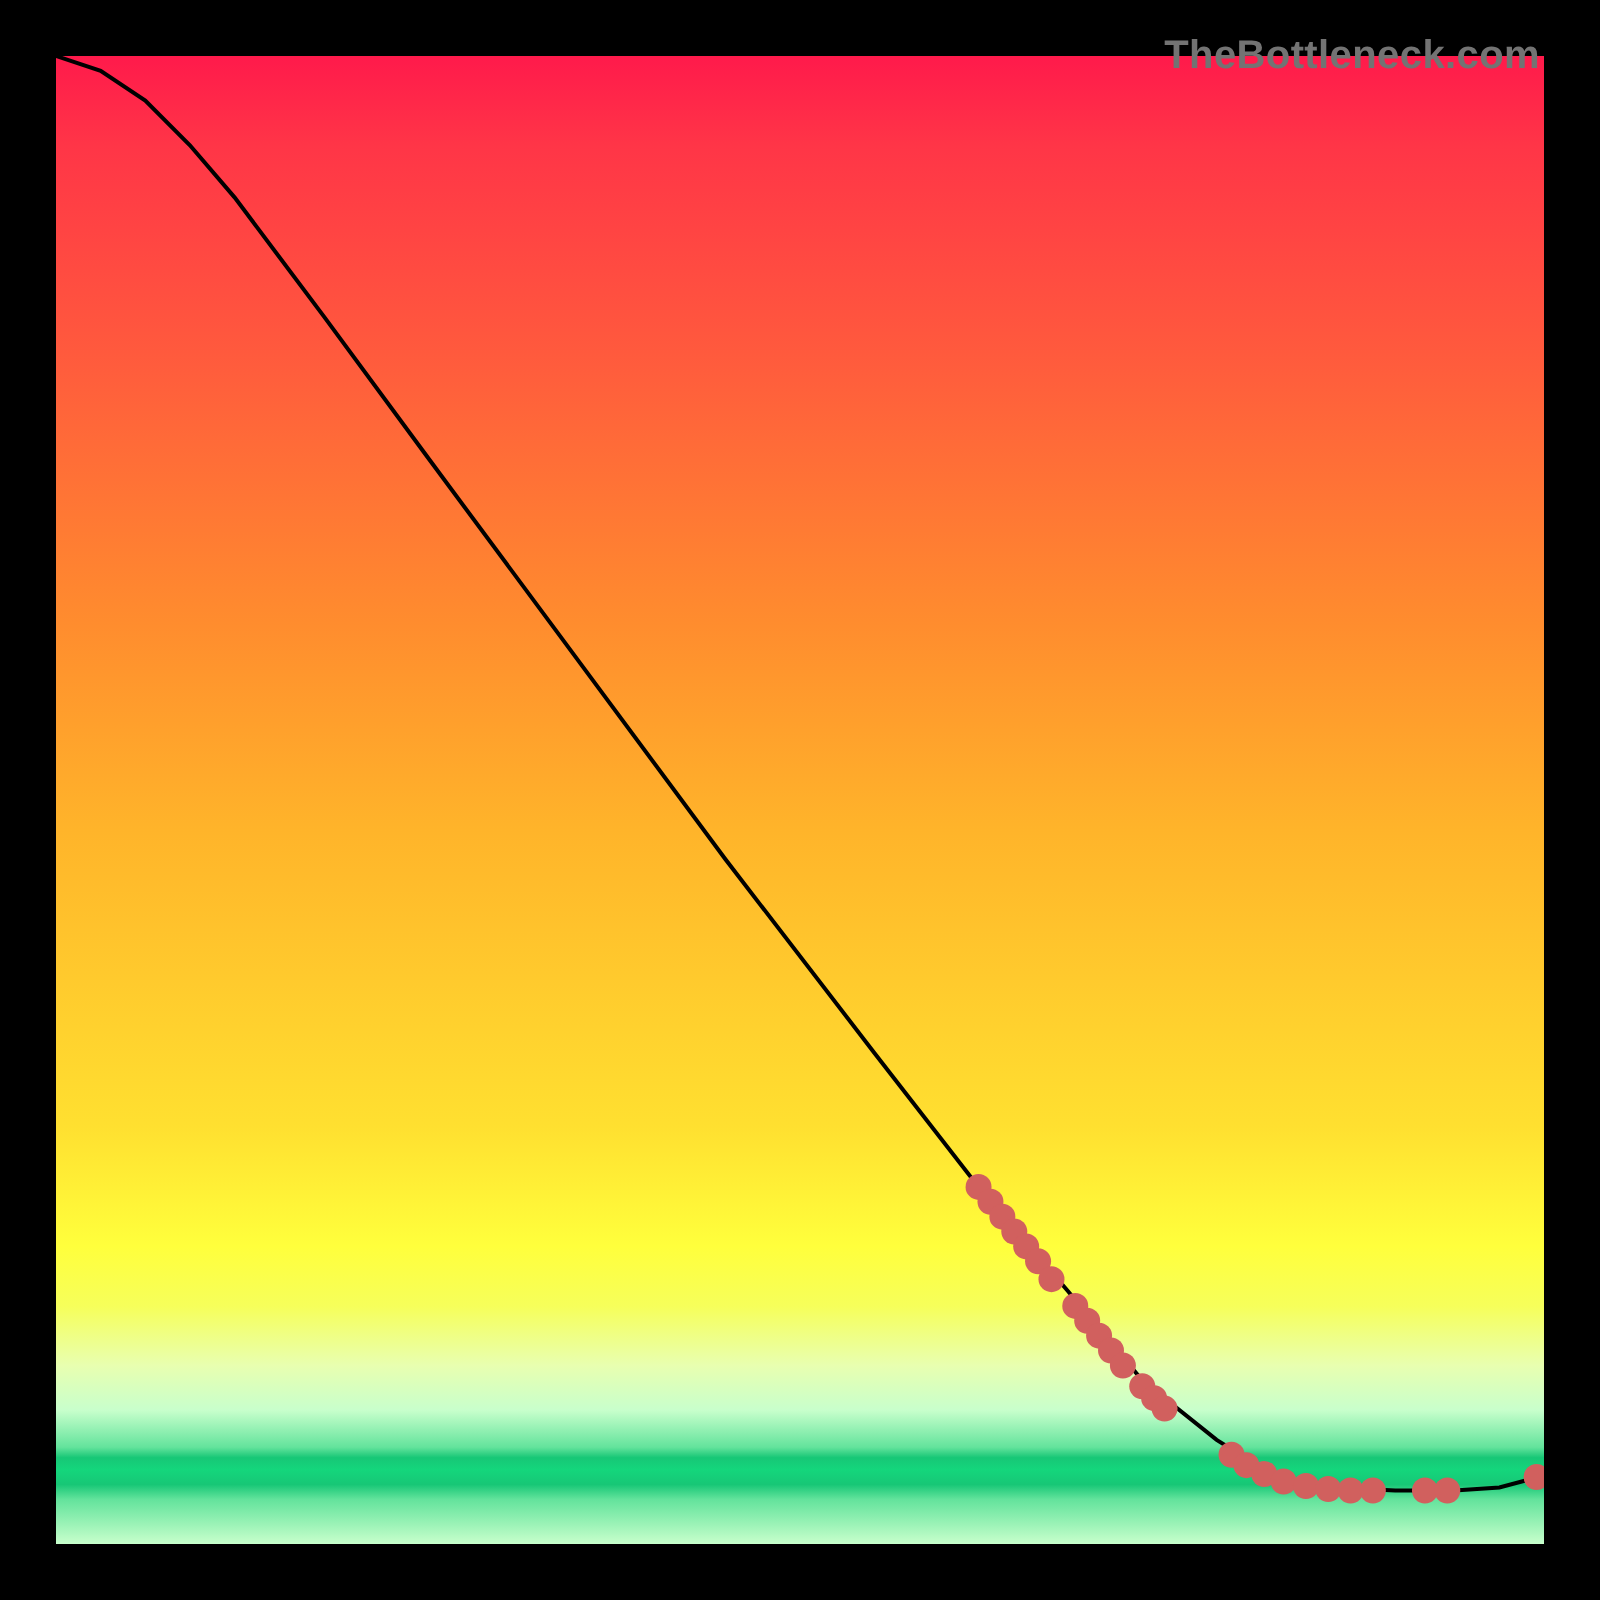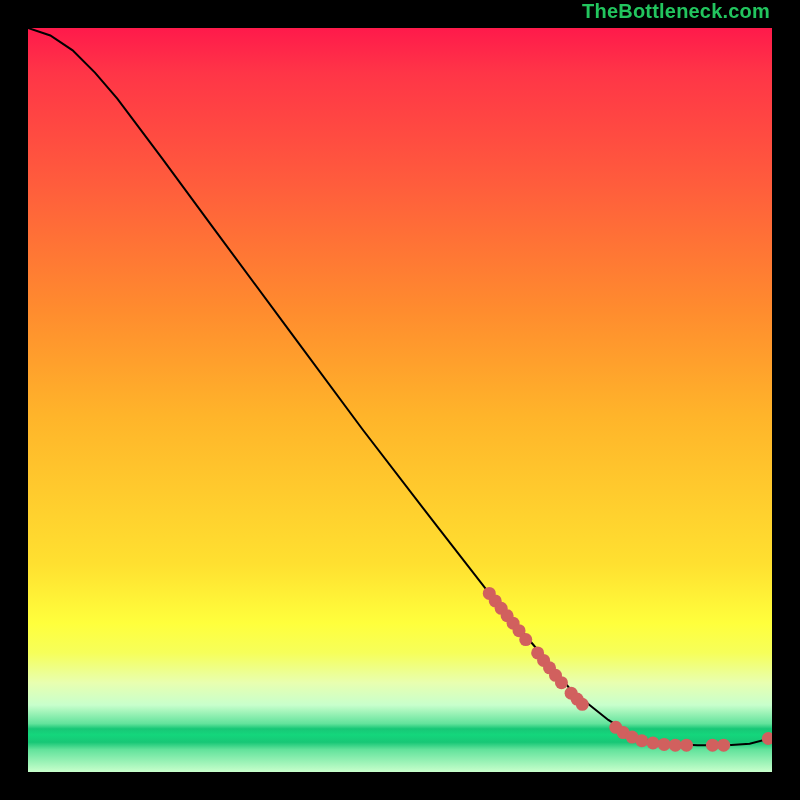--- a/index.html
+++ b/index.html
@@ -39,23 +39,23 @@
       #63e39c 93.5%,
       #17c776 94.2%,
       #14d67c 95%,
       #17c776 96%,
       #63e39c 97%,
       #c8ffcc 100%
     );
   }
   .watermark {
     position: absolute;
-    top: 0;
+    top: 17px;
     right: 30px;
-    color: #22c55e;
+    color: #737373;
     font-size: 20px;
     font-weight: 600;
     letter-spacing: 0.2px;
     z-index: 5;
   }
   svg.curve {
     position: absolute;
     left: 0;
     top: 0;
     width: 744px;

